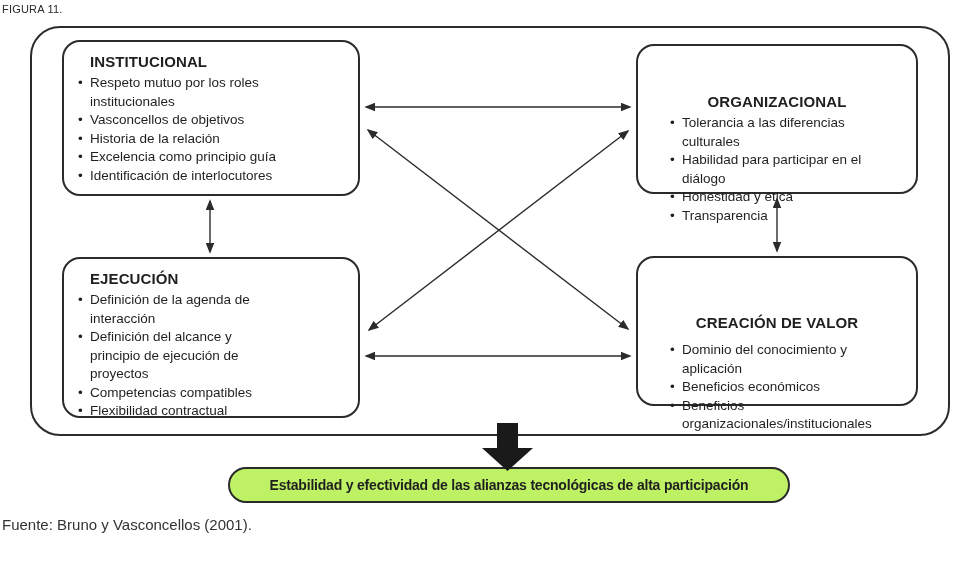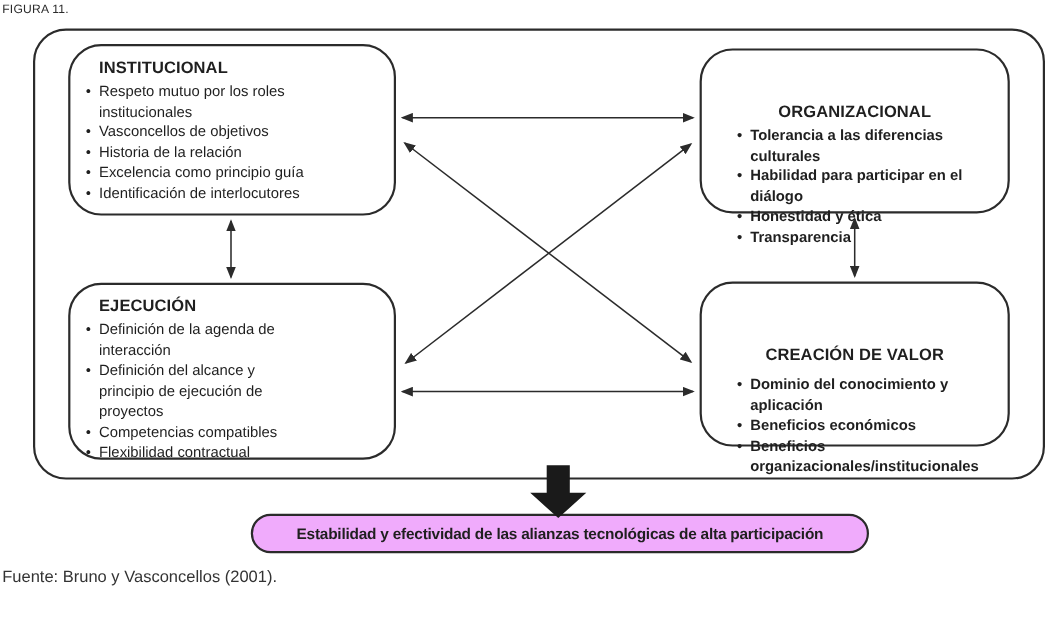--- a/index.html
+++ b/index.html
@@ -25,21 +25,21 @@
     left: 30px; top: 26px;
     width: 920px; height: 410px;
     border: 2px solid #2b2b2b;
     border-radius: 30px;
     box-sizing: border-box;
     background: #ffffff;
   }
   .box {
     position: absolute;
     border: 2px solid #2b2b2b;
-    border-radius: 30px;
+    border-radius: 18px;
     background: #ffffff;
     box-sizing: border-box;
   }
   .box-institucional { left: 62px;  top: 40px;  width: 298px; height: 156px; }
   .box-organizacional{ left: 636px; top: 44px;  width: 282px; height: 150px; }
   .box-ejecucion     { left: 62px;  top: 257px; width: 298px; height: 161px; }
   .box-creacion      { left: 636px; top: 256px; width: 282px; height: 150px; }
   .box h3 {
     margin: 0;
     font-size: 15px;
@@ -49,21 +49,21 @@
   }
   .box.title-center h3 { text-align: center; padding-left: 8px; margin-top: 36px; }
   .box-creacion h3 { padding-top: 20px; padding-bottom: 10px; }
   .box ul {
     list-style: none;
     margin: 0;
     padding: 0 4px 0 26px;
     font-size: 13.5px;
     line-height: 18.5px;
   }
-  .box.pad-right ul { padding-left: 44px; padding-right: 2px; font-weight: bold; }
+  .box.pad-right ul { padding-left: 44px; padding-right: 2px; }
   .box li {
     position: relative;
     white-space: pre-line;
   }
   .box li::before {
     content: "\2022";
     position: absolute;
     left: -12px;
     top: 0;
   }
@@ -76,21 +76,21 @@
   .result-box {
     position: absolute;
     left: 228px; top: 467px;
     width: 562px; height: 36px;
     border: 2px solid #2b2b2b;
     border-radius: 18px;
     box-sizing: border-box;
     display: flex;
     align-items: center;
     justify-content: center;
-    background: #f0abfc;
+    background: #bef264;
   }
   .result-box span {
     font-size: 14px;
     font-weight: bold;
     letter-spacing: -0.2px;
     white-space: nowrap;
   }
   .source-note {
     position: absolute;
     left: 2px; top: 516px;

